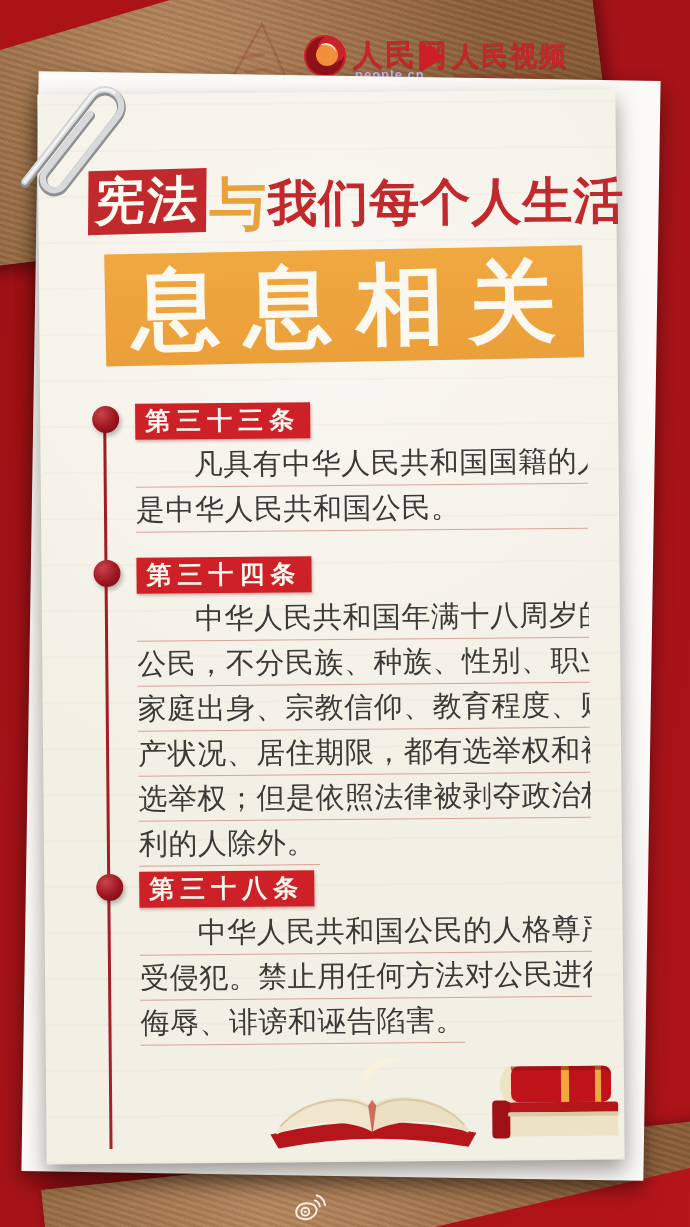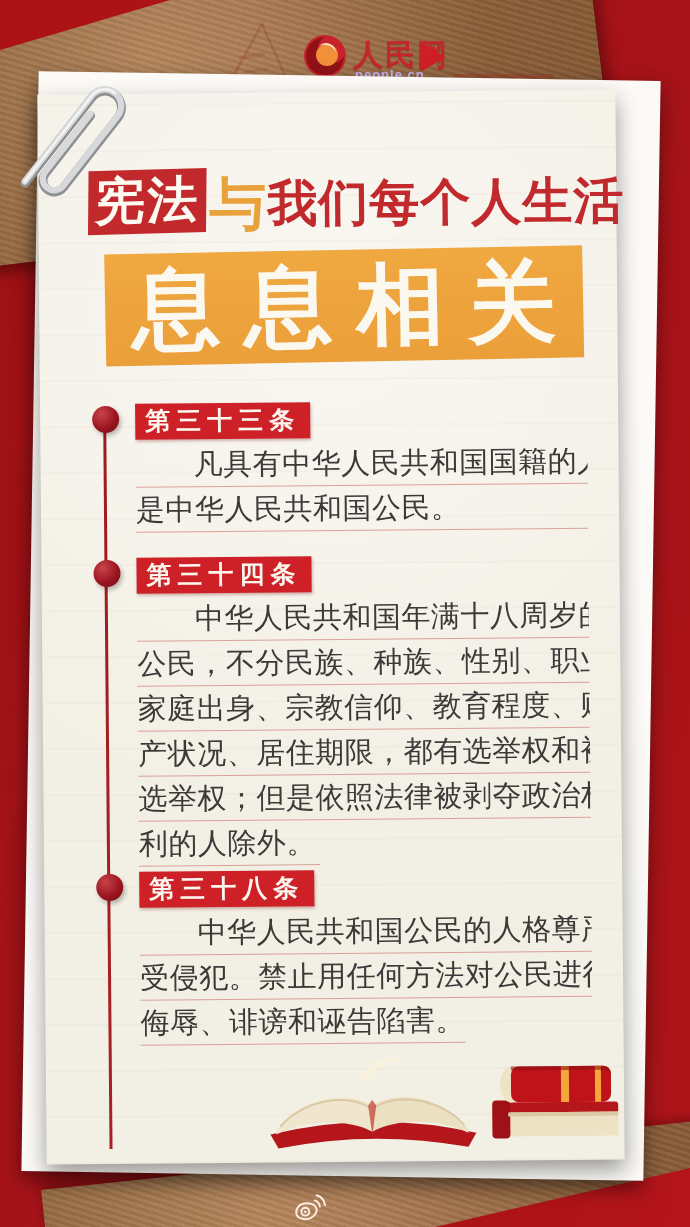--- a/index.html
+++ b/index.html
@@ -107,20 +107,21 @@
   </svg>
   <svg class="hdr flame" viewBox="0 0 48 48">
     <circle cx="24" cy="24" r="21" fill="#c8222a"></circle>
     <path d="M24,5 a19,19 0 1 0 19,19 a14,14 0 1 1 -19,-19 Z" fill="#8f1218"></path>
     <circle cx="26" cy="23" r="11" fill="#f2903a"></circle>
     <path d="M18,14 a13,13 0 0 1 17,6 a10,10 0 0 0 -17,-6 Z" fill="#fde8cf"></path>
   </svg>
   <div class="hdr brand-cn">人民网</div>
   <div class="hdr brand-domain">people.cn</div>
   <div class="hdr play-tri"></div>
+  <div class="hdr brand-video">人民视频</div>
   <div class="hdr brand-caption"></div>
 
   <div class="paper-behind"></div>
 
   <div class="card">
 
     <div class="title-row">
       <span class="title-boxed">宪法</span>
       <span class="title-connector">与</span>
       <span class="title-rest">我们每个人生活</span>

